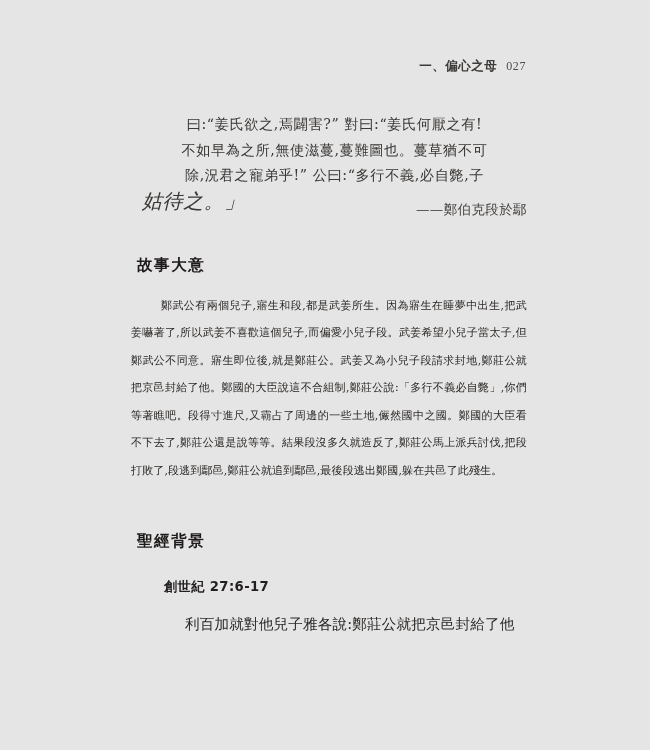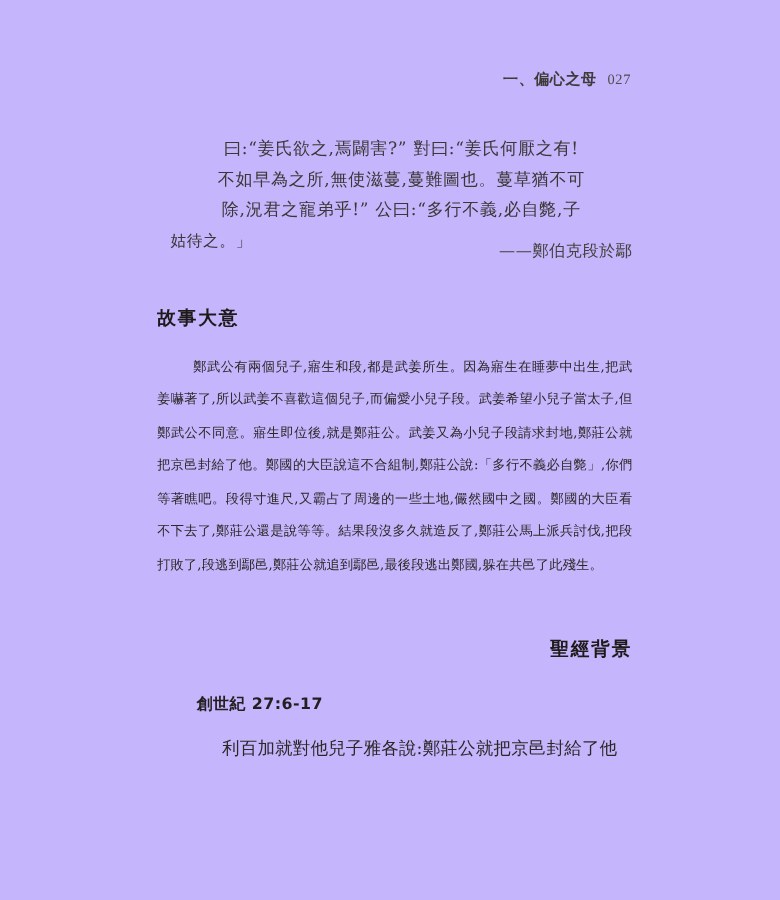--- a/index.html
+++ b/index.html
@@ -12,21 +12,21 @@
     background: #fefefe;
     font-family: "Liberation Serif", "DejaVu Serif", serif;
     color: #231f20;
     overflow: hidden;
   }
 
   .page {
     position: relative;
     width: 650px;
     height: 750px;
-    background: #c4b5fd;
+    background: #e5e5e5;
     box-sizing: border-box;
   }
 
   
   .running-header {
     position: absolute;
     top: 58px;
     right: 124px;
     display: flex;
     align-items: baseline;
@@ -72,48 +72,49 @@
     white-space: nowrap;
     padding-left: 11px;
   }
   .quote-attrib-line {
     position: relative;
     height: 26px;
     padding-left: 11px;
   }
   .quote-attrib-line .tail {
     font-family: "DejaVu Serif", "Liberation Serif", serif;
-    font-size: 13px;
+    font-size: 20px;
     line-height: 25.5px;
     color: #3a3735;
     letter-spacing: 0.6px;
+    font-style: italic;
   }
   .quote-attribution {
     position: absolute;
     right: 0;
     top: 8px;
     font-family: "DejaVu Serif", "Liberation Serif", serif;
     font-size: 13.4px;
     line-height: 25.5px;
     color: #46423f;
     letter-spacing: 0.5px;
     white-space: nowrap;
   }
 
   
   .section-heading {
     font-family: "DejaVu Sans", "Liberation Sans", sans-serif;
     font-weight: bold;
     font-size: 15.5px;
     letter-spacing: 1.6px;
     color: #1d1a19;
-    margin: 0;
+    margin: 6px;
   }
   .heading-story { margin-top: 40px; }
-  .heading-bible { margin-top: 46px; text-align: right; }
+  .heading-bible { margin-top: 46px; }
 
   
   .body-paragraph {
     margin: 16px 0 0 0;
     font-family: "DejaVu Serif", "Liberation Serif", serif;
     font-size: 11px;
     line-height: 27.6px;
     color: #2b2826;
     letter-spacing: 0.15px;
     text-align: justify;

